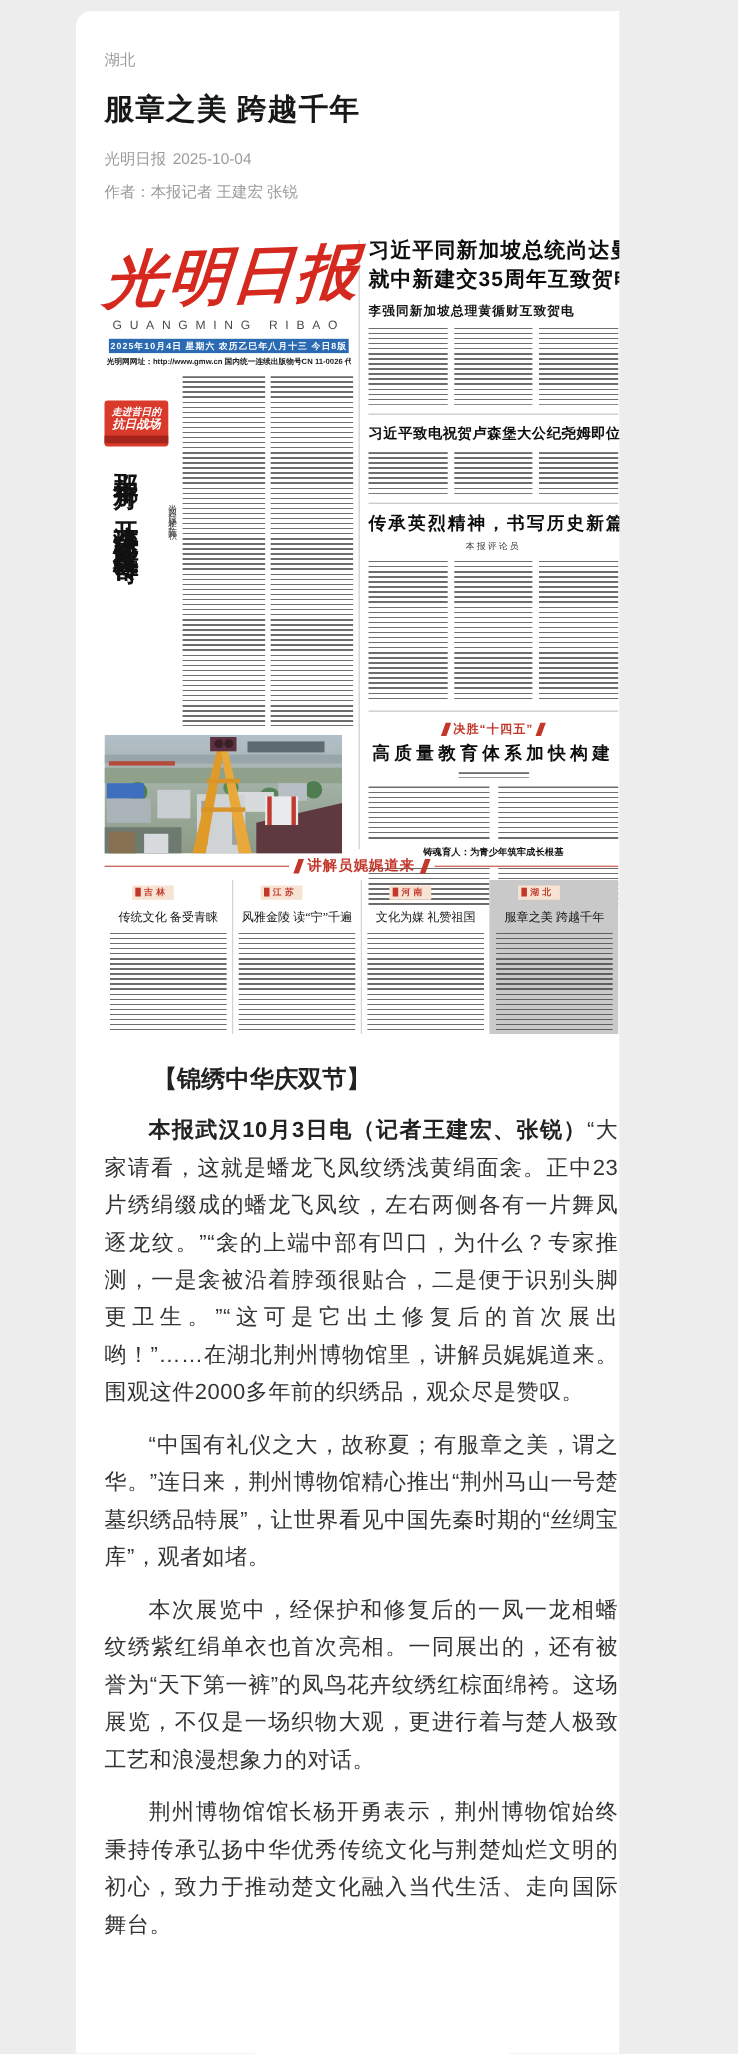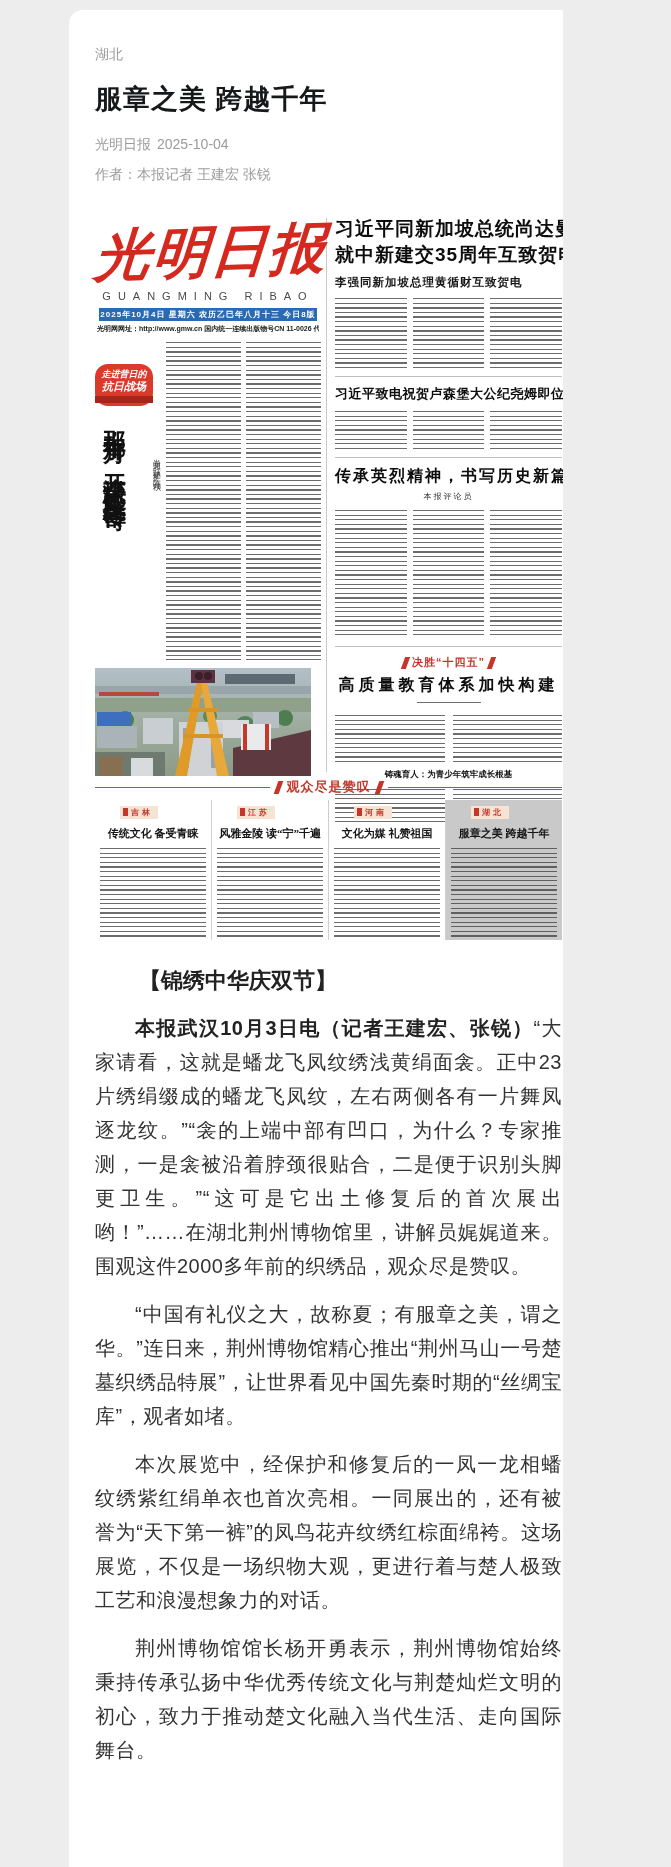--- a/index.html
+++ b/index.html
@@ -30,21 +30,21 @@
   .pinyin { margin-top:2px; text-align:center; font-size:11px; letter-spacing:7px;
             color:#4a4a4a; }
   .bluebar { margin:6px 4px 0 4px; background:#2a6ab2; color:#fff; font-size:8px;
              font-weight:bold; text-align:center; line-height:13px; height:13px;
              letter-spacing:1px; white-space:nowrap; overflow:hidden; }
   .infoline { margin:3px 2px 0 2px; font-size:7px; color:#222; text-align:center;
               white-space:nowrap; overflow:hidden; font-weight:bold; }
 
   .np-left-body { display:flex; margin-top:8px; gap:5px; height:318px; }
   .np-strip { position:relative; width:66px; flex:none; }
-  .badge { width:58px; height:42px; background:#d93a2b; border-radius:13px;
+  .badge { width:58px; height:42px; background:#d93a2b; border-radius:3px;
            color:#fff; text-align:center; padding-top:5px; margin-top:22px; }
   .badge-l1 { font-size:9px; font-weight:bold; font-style:italic; line-height:11px; }
   .badge-l2 { font-size:11px; font-weight:bold; font-style:italic; line-height:13px; }
   .badge-strip { margin-top:3px; height:7px; background:#a6251a; }
   .vhead { writing-mode:vertical-rl; font-family:"Liberation Serif","DejaVu Serif",serif;
            font-weight:bold; font-size:23px; letter-spacing:4px; color:#111;
            height:242px; margin-top:6px; margin-left:2px; line-height:34px; }
   .vbyline { position:absolute; right:0; top:110px; writing-mode:vertical-rl;
              font-size:8px; color:#444; height:130px; letter-spacing:2px; }
   .np-col { flex:1; }
@@ -90,21 +90,21 @@
              display:flex; }
   .rcol { flex:1; padding:2px 5px 0 5px; }
   .rcol + .rcol { border-left:1px solid #cfcfcf; }
   .rcol.hl { background:#c9c9c9; }
   .tagchip { display:inline-flex; align-items:center; gap:3px; background:#f7e3d3;
              padding:1px 5px 1px 3px;margin-left:20px; }
   .tagsq { width:5px; height:8px; background:#c3372b; display:inline-block; }
   .tagtx { color:#c3372b; font-size:8px; font-weight:bold; letter-spacing:3px;
            font-family:"Liberation Serif","DejaVu Serif",serif; }
   .rhead { margin:6px 0 7px 0; text-align:center; font-family:"Liberation Serif","DejaVu Serif",serif;
-           font-size:11px; font-weight:bold; color:#151515; white-space:nowrap; }
+           font-size:11px; font-weight:normal; color:#151515; white-space:nowrap; }
   .rsim { height:92px; }
 
   
   .section-label { margin-top:18px; padding-left:44px; font-size:22px; font-weight:bold;
                    color:#222; line-height:32px; }
   .article p { margin-top:14px; font-size:20px; line-height:34px; color:#333;
                text-align:justify; text-indent:2em; letter-spacing:0.5px; }
   .article .lead { font-weight:bold; color:#222; }
 </style>
 </head>
@@ -224,21 +224,21 @@
         <div class="h4sub">铸魂育人：为青少年筑牢成长根基</div>
         <div class="sim2 block" style="height:34px;">
           <div class="sim"></div>
             <div class="sim"></div>
         </div>
       </div>
 
       <div class="np-banner">
         <div class="bline"></div>
         <span class="bbar"></span>
-        <span class="btext">观众尽是赞叹</span>
+        <span class="btext">讲解员娓娓道来</span>
         <span class="bbar"></span>
         <div class="bline"></div>
       </div>
 
       <div class="np-cols">
         <div class="rcol">
           <span class="tagchip">
               <span class="tagsq"></span>
               <span class="tagtx">吉林</span>
             </span>

